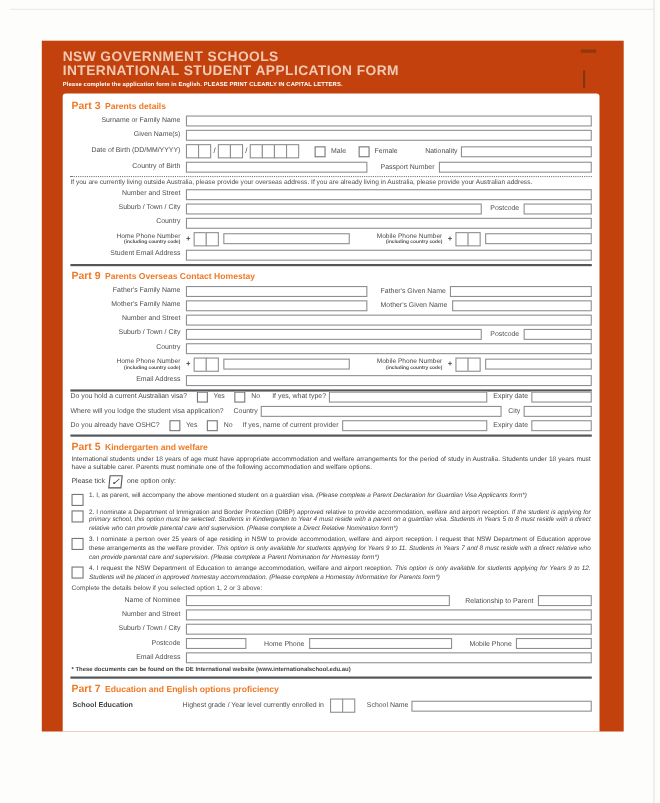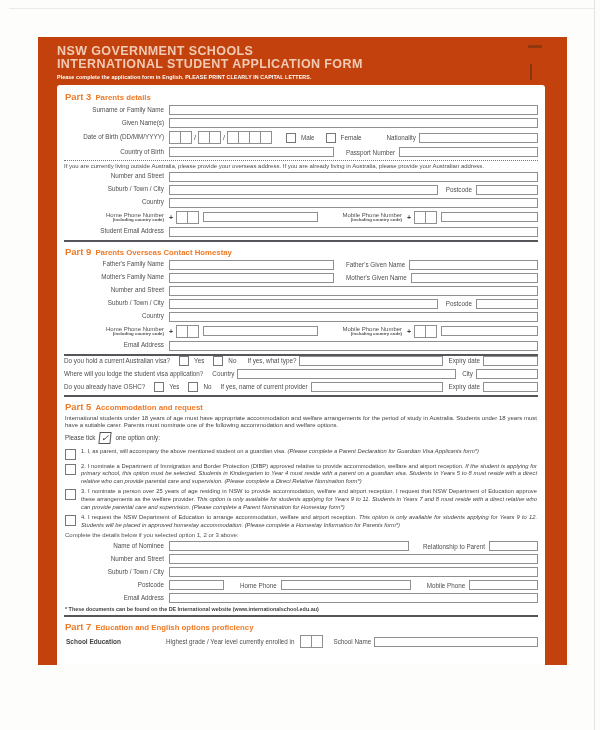--- a/index.html
+++ b/index.html
@@ -256,21 +256,21 @@
         <span class="ilbl">No</span>
         <span class="ilbl" style="margin-left:6px;">If yes, name of current provider</span>
         <input class="inp" style="">
         <span class="ilbl" style="margin-left:6px;">Expiry date</span>
         <input class="inp w55" style="">
       </div>
 
       <div class="rule"></div>
       <div class="shead">
         <span class="pnum">Part 5</span>
-        <span class="ptitle">Accommodation and request</span>
+        <span class="ptitle">Kindergarten and welfare</span>
       </div>
 
       <div class="intro">International students under 18 years of age must have appropriate accommodation and welfare arrangements for the period of study in Australia. Students under 18 years must have a suitable carer. Parents must nominate one of the following accommodation and welfare options.</div>
 
       <div class="tickline">
         <span>Please tick</span>
         <i class="tickbox">
             <span>✓</span>
           </i>
         <span>one option only:</span>

